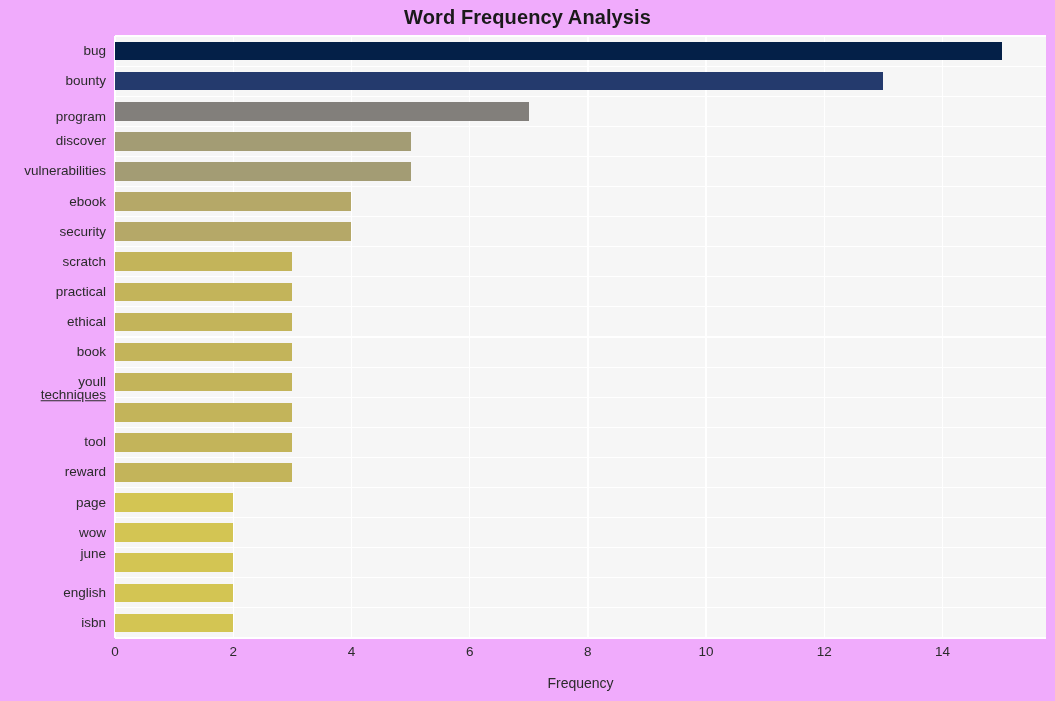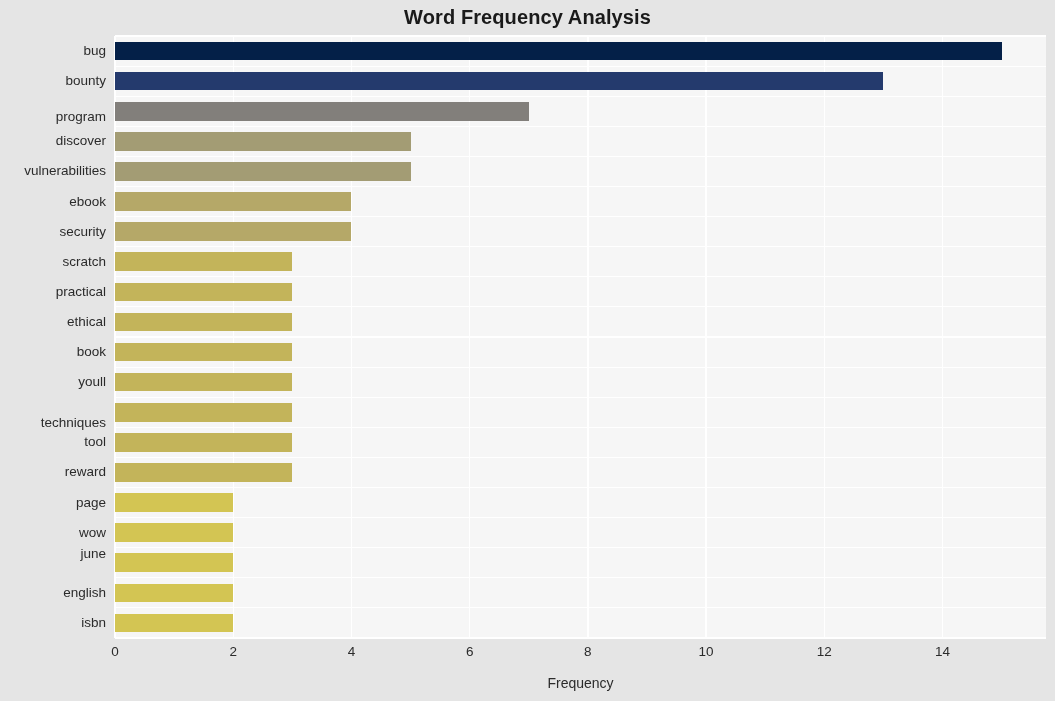--- a/index.html
+++ b/index.html
@@ -11,21 +11,21 @@
     height: 701px;
     background: #ffffff;
     font-family: "Liberation Sans", sans-serif;
     overflow: hidden;
   }
 
   #figure {
     position: relative;
     width: 1055px;
     height: 701px;
-    background: #e5e5e5;
+    background: #f0abfc;
   }
 
   
   #chart-title {
     position: absolute;
     left: 0;
     top: 6px;
     width: 1055px;
     text-align: center;
     font-size: 20px;
@@ -236,21 +236,21 @@
       <div class="ytick-label" style="top: 81px;">program</div>
       <div class="ytick-label" style="top: 105.35px; text-align: right;">discover</div>
       <div class="ytick-label" style="top: 135.45px;">vulnerabilities</div>
       <div class="ytick-label" style="top: 165.55px;">ebook</div>
       <div class="ytick-label" style="top: 195.65px;">security</div>
       <div class="ytick-label" style="top: 225.75px;">scratch</div>
       <div class="ytick-label" style="top: 255.85px;">practical</div>
       <div class="ytick-label" style="top: 285.95px;">ethical</div>
       <div class="ytick-label" style="top: 316.05px; margin-left: 29px;">book</div>
       <div class="ytick-label" style="top: 346.15px;">youll</div>
-      <div class="ytick-label" style="top: 387px;">techniques</div>
+      <div class="ytick-label" style="top: 359px; text-decoration: underline;">techniques</div>
       <div class="ytick-label" style="top: 406.35px;">tool</div>
       <div class="ytick-label" style="top: 436.45px;">reward</div>
       <div class="ytick-label" style="top: 466.55px;">page</div>
       <div class="ytick-label" style="top: 496.65px;">wow</div>
       <div class="ytick-label" style="top: 518px;">june</div>
       <div class="ytick-label" style="top: 556.85px;">english</div>
       <div class="ytick-label" style="top: 586.95px;">isbn</div>
     </div>
 
   <div id="xlabels-layer">

